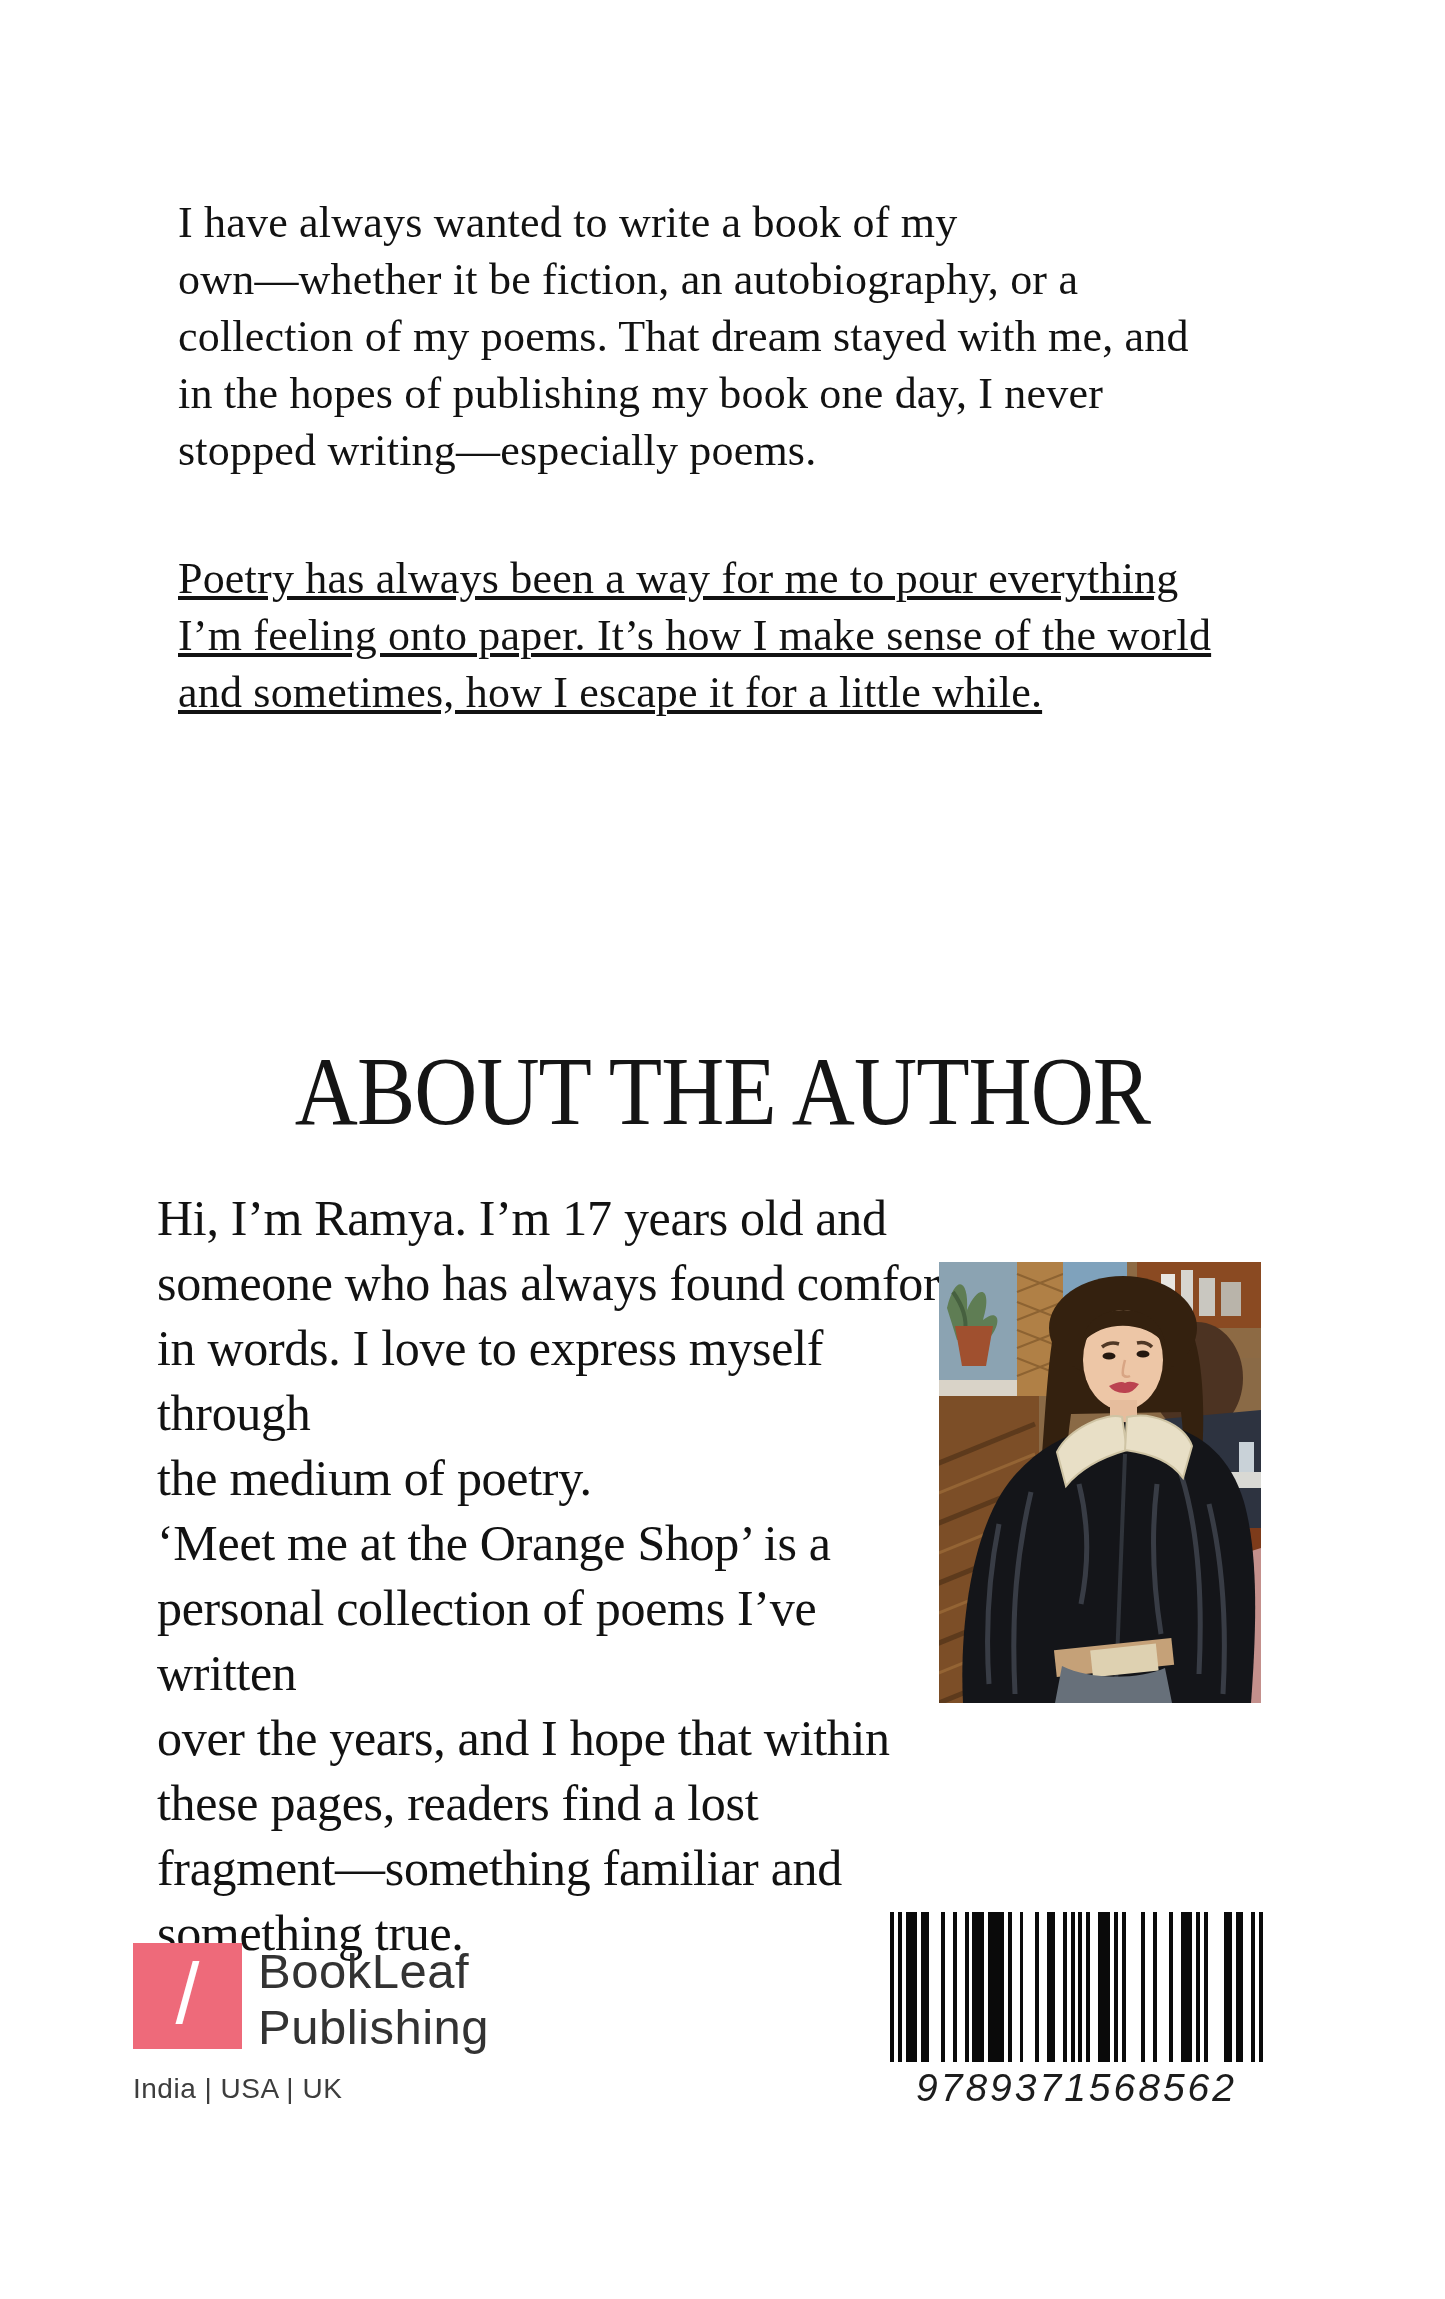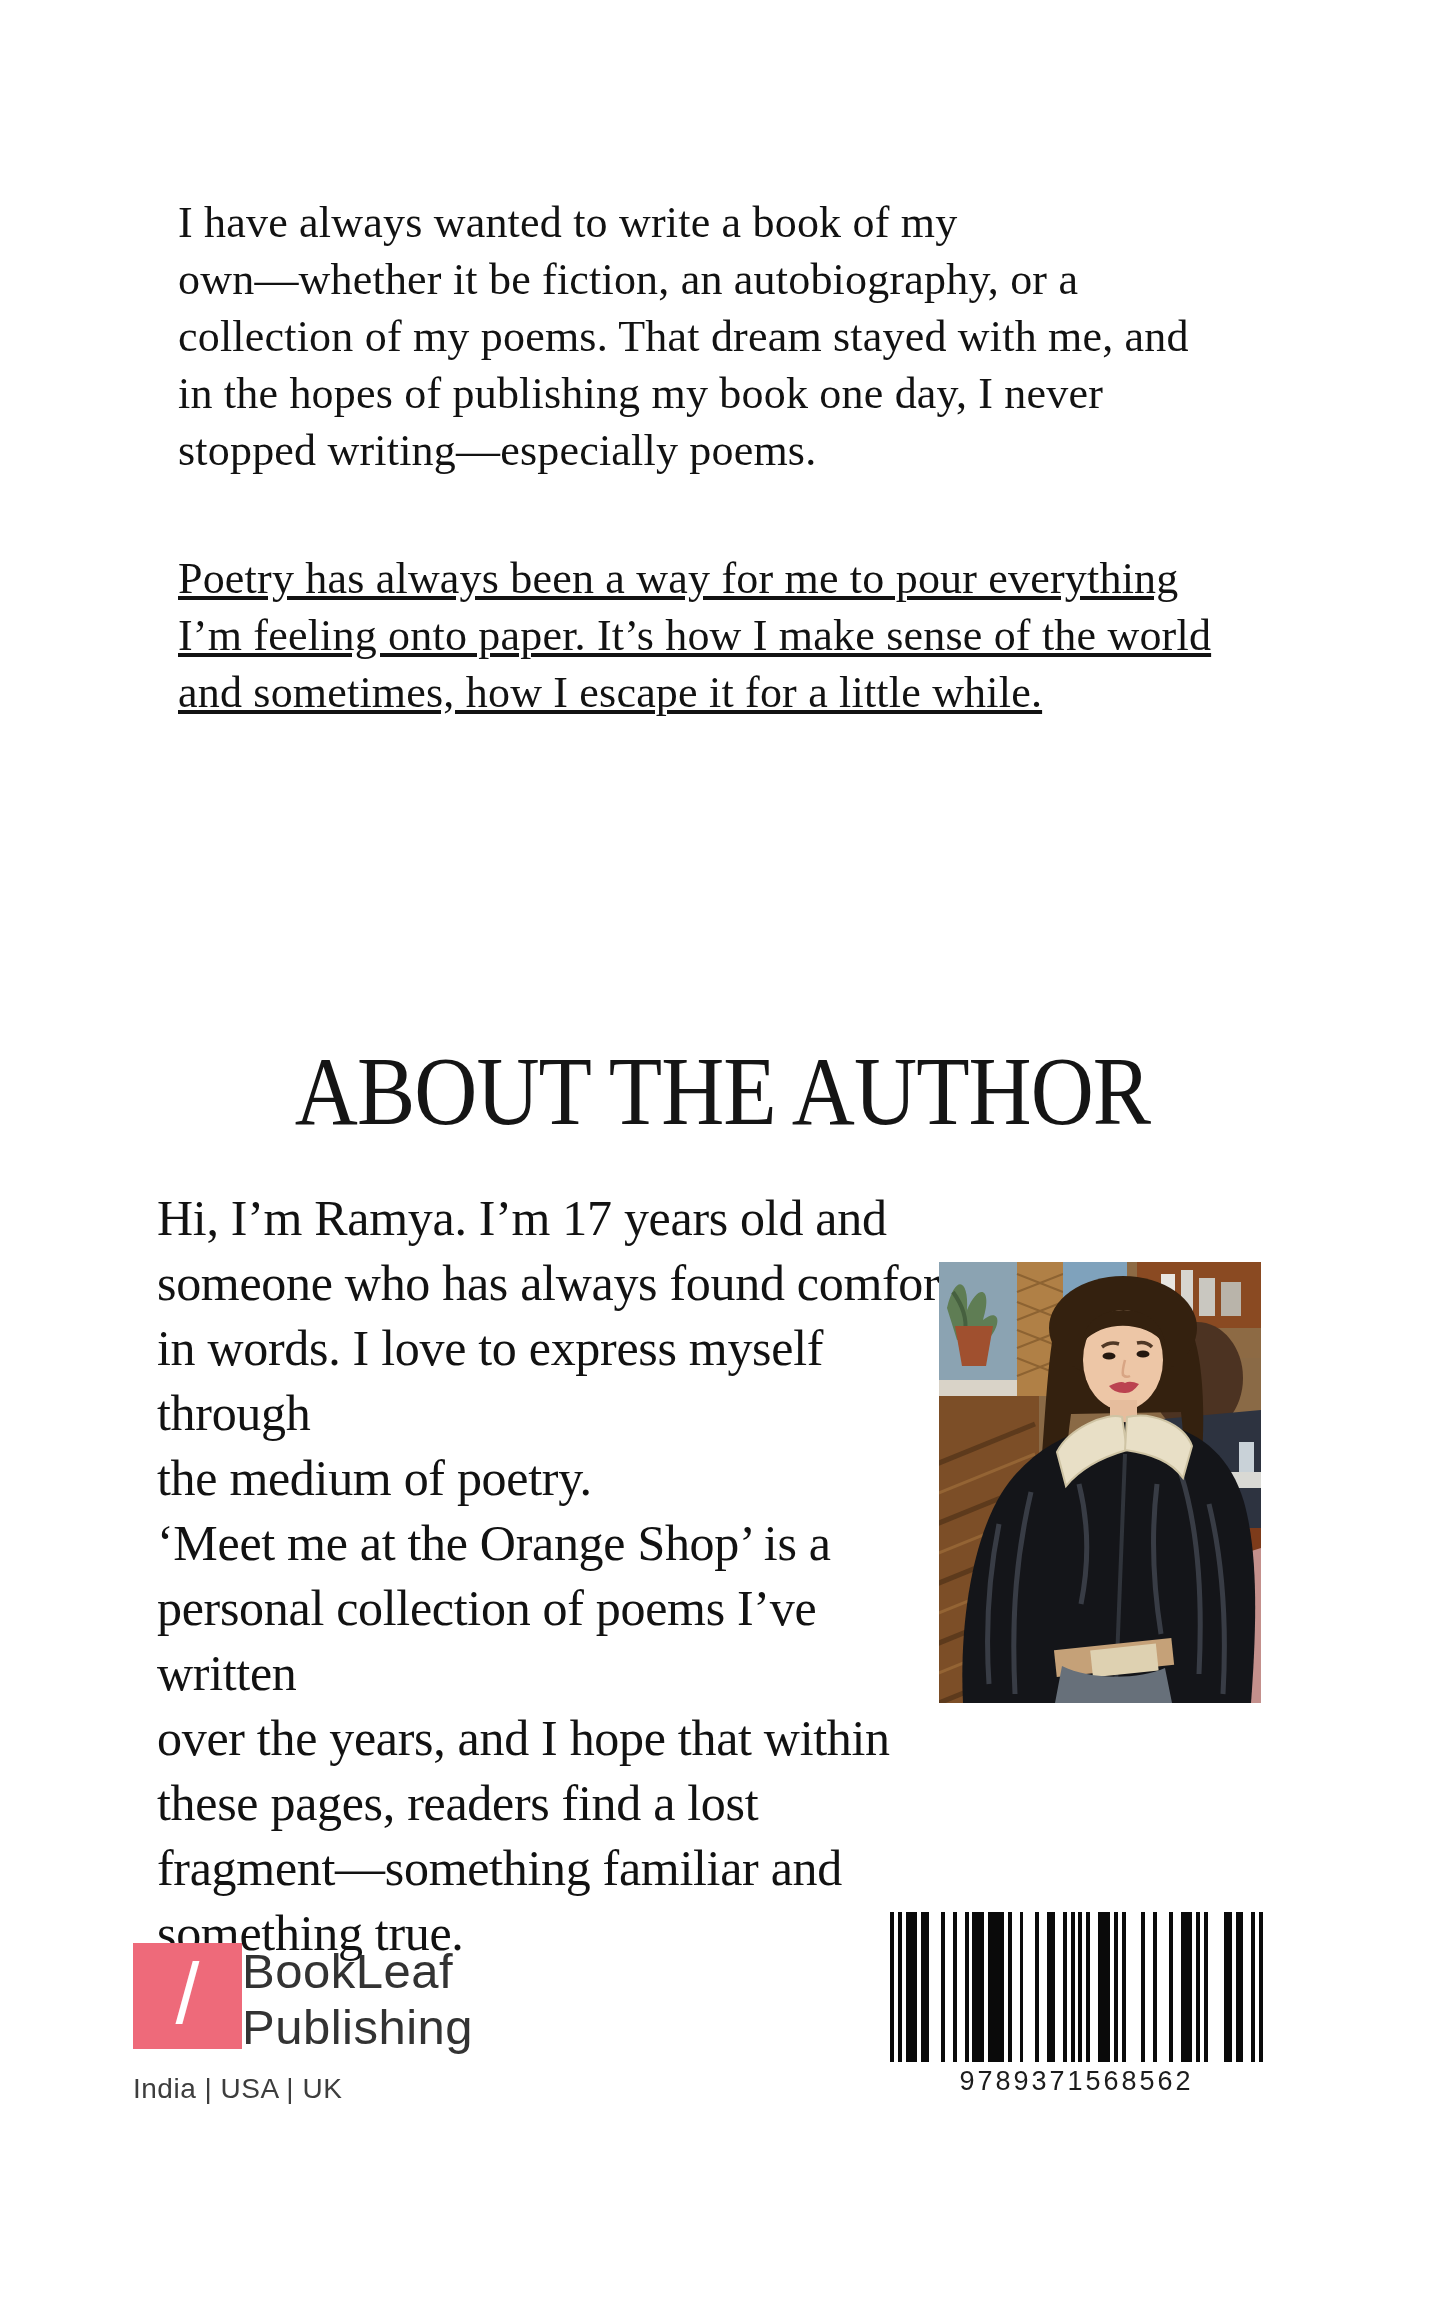--- a/index.html
+++ b/index.html
@@ -36,34 +36,34 @@
   .logo-row{display:flex;align-items:stretch;}
   .logo-mark{
     width:109px;height:106px;background:#ee6a7a;position:relative;flex:0 0 auto;
   }
   .logo-slash{
     position:absolute;left:50%;top:50%;transform:translate(-50%,-54%);
     color:#ffffff;font-size:86px;font-weight:300;line-height:1;
     font-family:"Liberation Sans",sans-serif;
   }
   .logo-names{
-    display:flex;flex-direction:column;justify-content:flex-end;
+    margin-left:16px;display:flex;flex-direction:column;justify-content:flex-end;
     font-size:49px;line-height:56px;font-weight:300;color:#333333;letter-spacing:.5px;
   }
   .logo-regions{
     margin-top:18px;text-align:left;font-size:28px;font-weight:300;
     color:#3d3d3d;letter-spacing:.5px;
   }
   .barcode-block{
     position:absolute;left:890px;top:1912px;width:373px;text-align:center;
   }
   .barcode-bars{width:373px;height:150px;display:block;}
   .barcode-digits{
     margin-top:4px;font-family:"Liberation Sans","DejaVu Sans",sans-serif;
-    font-size:27px;letter-spacing:3px;color:#1c1c1c;font-weight:400;
+    font-size:39px;letter-spacing:3px;color:#1c1c1c;font-weight:400;font-style:italic;
   }
 </style>
 </head>
 <body>
 
 <div class="page">
 
   <p class="blurb blurb-1 lines">I have always wanted to write a book of my
 own—whether it be fiction, an autobiography, or a
 collection of my poems. That dream stayed with me, and

